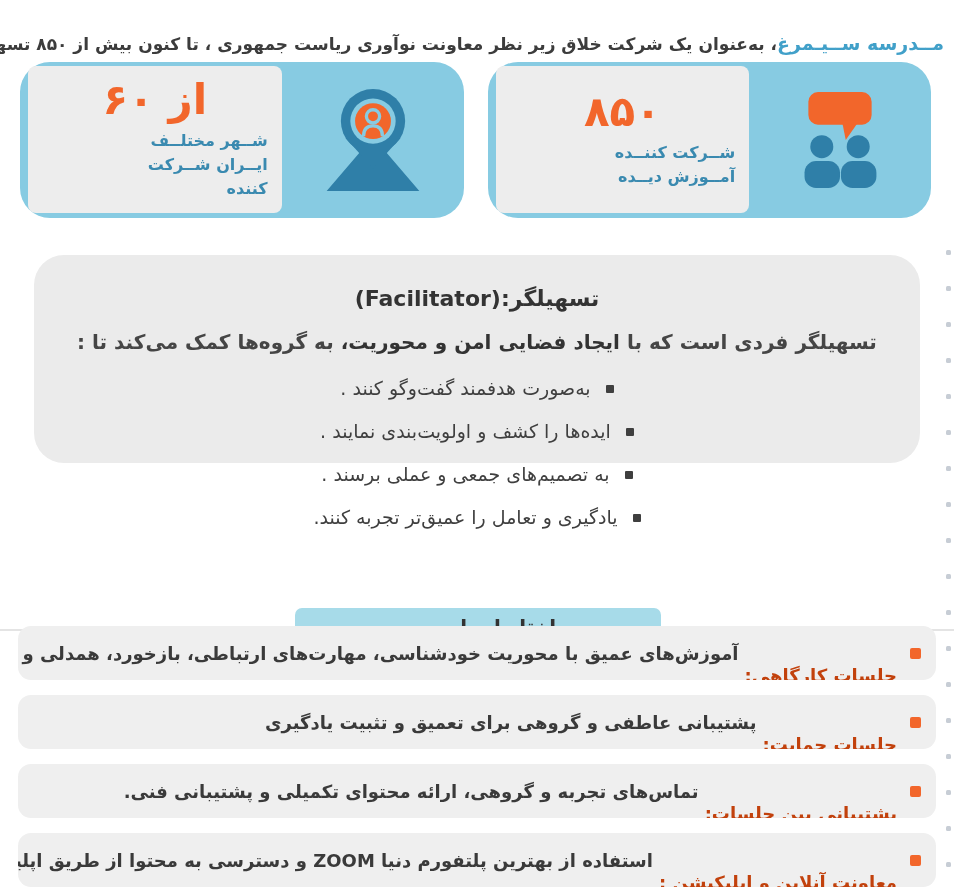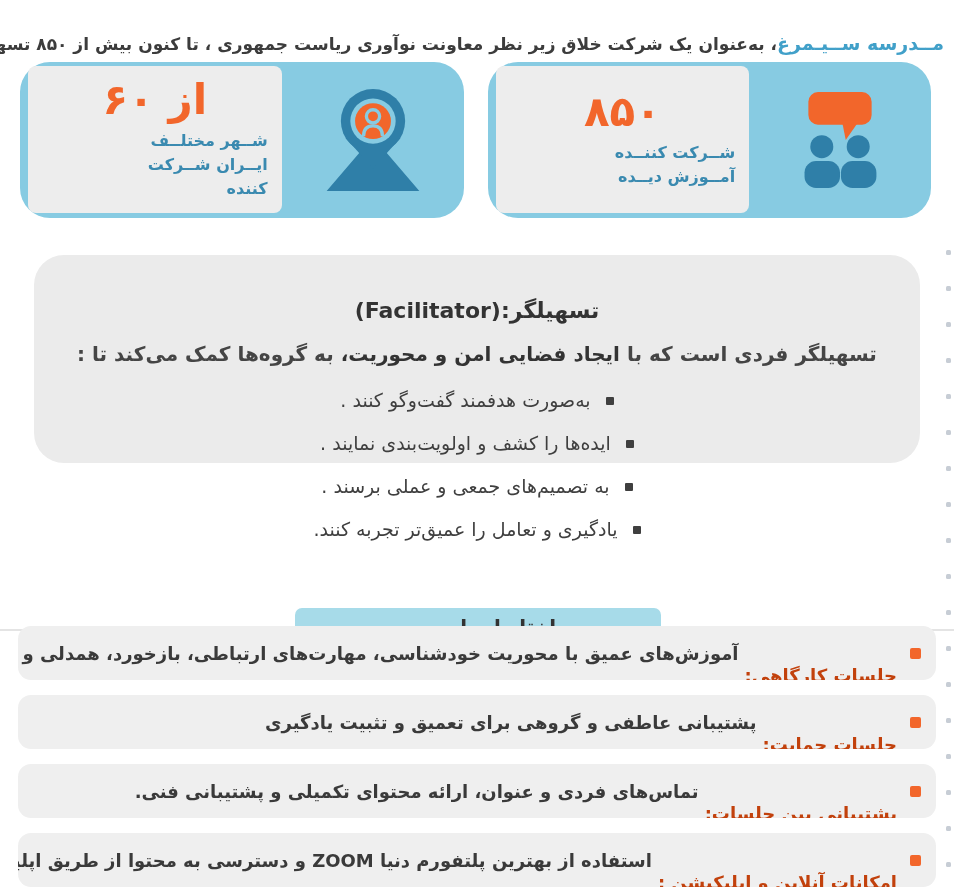--- a/index.html
+++ b/index.html
@@ -19,21 +19,21 @@
   .stat-iconzone { width: 41%; display: flex; align-items: center; justify-content: center; }
   .stat-panel { flex: 1; background: #ededed; border-radius: 8px; margin: 4px 0 5px 8px;
                 display: flex; flex-direction: column; align-items: center; justify-content: center;
                 padding: 4px 14px; }
   .stat-value { font-size: 42px; font-weight: 800; color: #f2662b; line-height: 1.05; }
   .stat-label { align-self: stretch; text-align: right; font-size: 16px; font-weight: 700;
                 color: #3a8ab0; white-space: pre-line; line-height: 1.5; margin-top: 6px; }
 
   
   .facilitator { position: absolute; top: 255px; right: 34px; left: 34px; height: 208px;
-                 background: #ebebeb; border-radius: 30px; padding-top: 25px; }
+                 background: #ebebeb; border-radius: 30px; padding-top: 13px; }
   .fac-title { text-align: center; font-size: 22px; font-weight: 800; color: #333; }
   .fac-intro { text-align: center; font-size: 20px; font-weight: 600; color: #454545; margin: 11px 0 0; }
   .fac-intro .bold-seg { font-weight: 800; color: #333; }
   .fac-bullets { list-style: none; margin: 13px 0 0; padding: 0; text-align: center; }
   .fac-bullets li { height: 43px; line-height: 43px; font-size: 19px; font-weight: 400; color: #3f3f3f; }
   .bullet-sq { display: inline-block; width: 8px; height: 8px; background: #3f3f3f;
                border-radius: 1px; margin-inline-end: 15px; vertical-align: middle; }
 
   
   .section-head { position: absolute; top: 608px; right: 0; left: 0; height: 40px; }
@@ -133,25 +133,25 @@
       <span class="bar-text"> آموزش‌های عمیق با محوریت خودشناسی، مهارت‌های ارتباطی، بازخورد، همدلی و حضور آگاهانه</span>
     </div>
     <div class="program-bar">
       <span class="bar-square"></span>
       <span class="bar-label">جلسات حمایت:</span>
       <span class="bar-text"> پشتیبانی عاطفی و گروهی برای تعمیق و تثبیت یادگیری</span>
     </div>
     <div class="program-bar">
       <span class="bar-square"></span>
       <span class="bar-label">پشتیبانی بین جلسات:</span>
-      <span class="bar-text"> تماس‌های فردی و عنوان، ارائه محتوای تکمیلی و پشتیبانی فنی.</span>
+      <span class="bar-text"> تماس‌های تجربه و گروهی، ارائه محتوای تکمیلی و پشتیبانی فنی.</span>
     </div>
     <div class="program-bar">
       <span class="bar-square"></span>
-      <span class="bar-label">امکانات آنلاین و اپلیکیشن :</span>
+      <span class="bar-label">معاونت آنلاین و اپلیکیشن :</span>
       <span class="bar-text"> استفاده از بهترین پلتفورم دنیا ZOOM و دسترسی به محتوا از طریق اپلیکیشن</span>
     </div>
   </div>
 
   <div class="dots">
       <div class="dot"></div>
       <div class="dot"></div>
       <div class="dot"></div>
       <div class="dot"></div>
       <div class="dot"></div>

